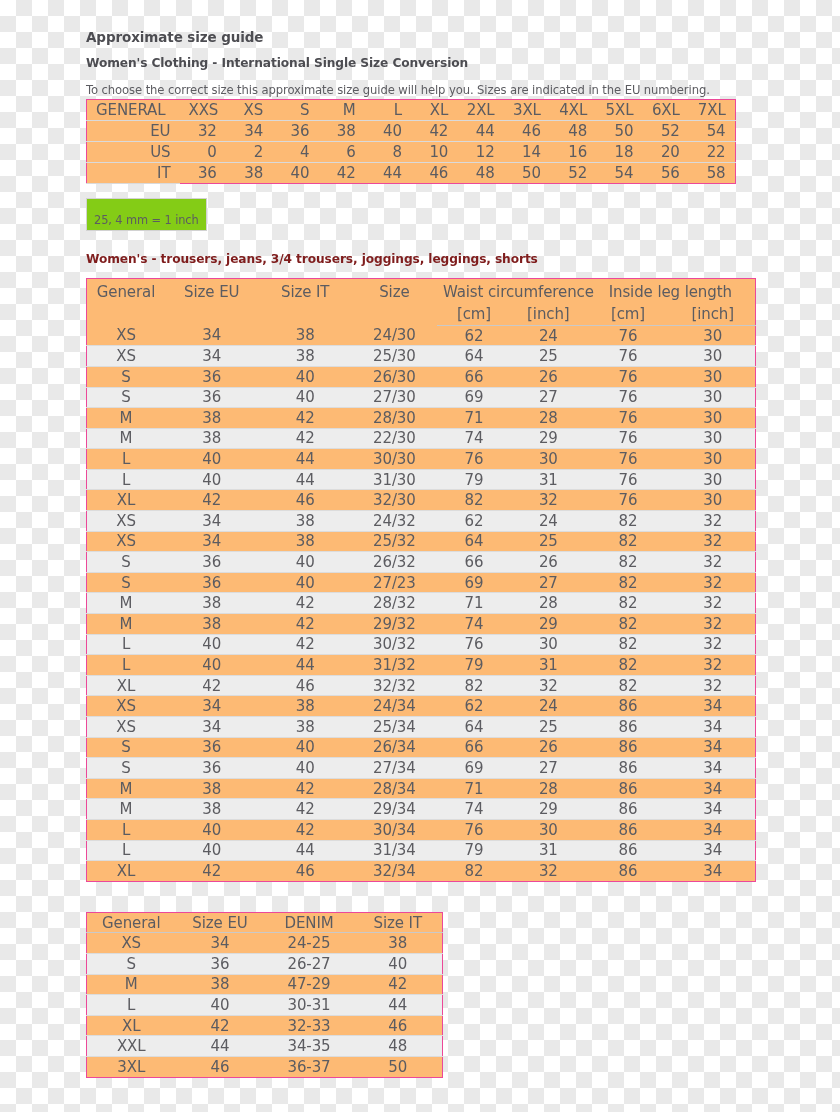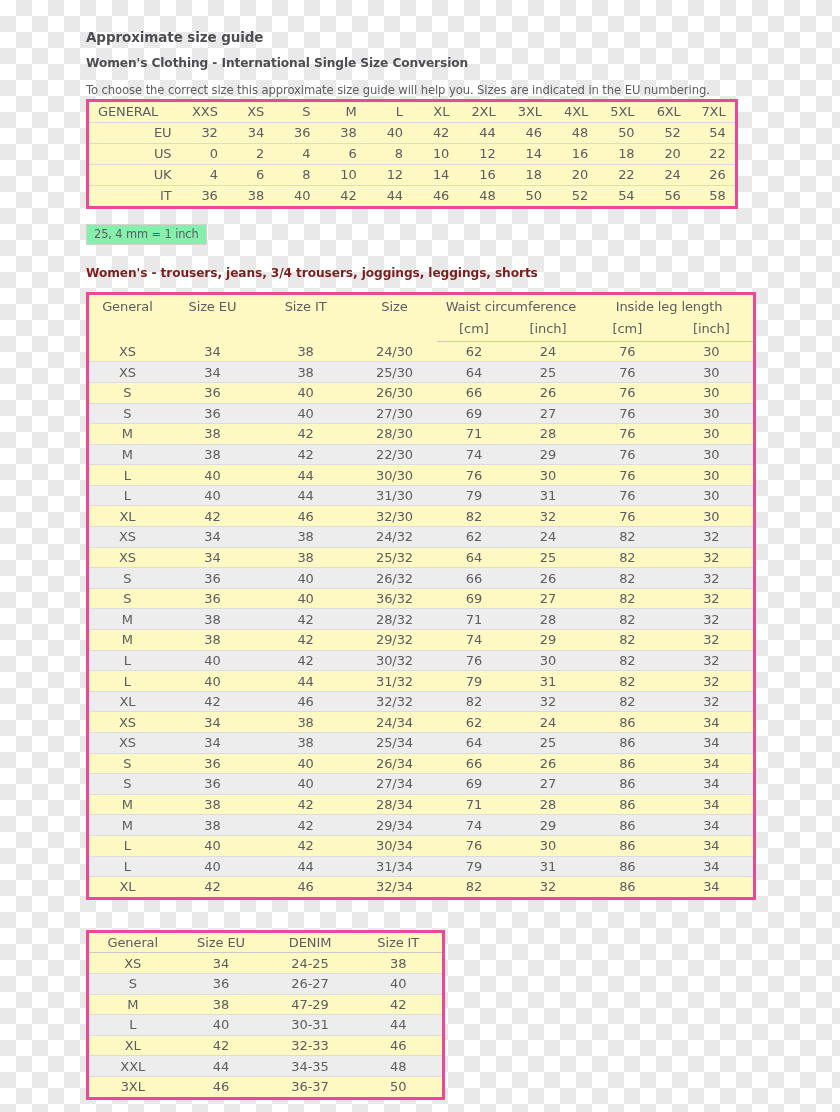--- a/index.html
+++ b/index.html
@@ -58,34 +58,34 @@
     color: #7f1d1d;
     letter-spacing: -0.1px;
     margin: 0 0 11px 0;
     line-height: 1.1;
   }
 
   
   .note-box {
     display: inline-block;
     border: 1px solid #d2d2d2;
-    background: #86efac;
+    background: #84cc16;
     font-size: 11.4px;
     color: #5c5c61;
-    padding: 3px 7px 4px 7px;
+    padding: 15px 7px 4px 7px;
     line-height: 1.1;
     letter-spacing: -0.1px;
   }
 
   
   table {
     border-collapse: collapse;
-    background: #fef9c3;
-    border: 3px solid #ec4899;
-    font-size: 13px;
+    background: #fdba74;
+    border: 1px solid #ec4899;
+    font-size: 15px;
     color: #5c5c61;
     letter-spacing: -0.1px;
   }
   th, td {
     font-weight: normal;
     white-space: nowrap;
   }
 
   
   .tbl-conv {
@@ -217,35 +217,20 @@
           <td>4</td>
           <td>6</td>
           <td>8</td>
           <td>10</td>
           <td>12</td>
           <td>14</td>
           <td>16</td>
           <td>18</td>
           <td>20</td>
           <td>22</td>
-        </tr>
-        <tr>
-          <th>UK</th>
-          <td>4</td>
-          <td>6</td>
-          <td>8</td>
-          <td>10</td>
-          <td>12</td>
-          <td>14</td>
-          <td>16</td>
-          <td>18</td>
-          <td>20</td>
-          <td>22</td>
-          <td>24</td>
-          <td>26</td>
         </tr>
         <tr>
           <th>IT</th>
           <td>36</td>
           <td>38</td>
           <td>40</td>
           <td>42</td>
           <td>44</td>
           <td>46</td>
           <td>48</td>
@@ -409,21 +394,21 @@
           <td>26/32</td>
           <td>66</td>
           <td>26</td>
           <td>82</td>
           <td>32</td>
         </tr>
         <tr>
           <td>S</td>
           <td>36</td>
           <td>40</td>
-          <td>36/32</td>
+          <td>27/23</td>
           <td>69</td>
           <td>27</td>
           <td>82</td>
           <td>32</td>
         </tr>
         <tr>
           <td>M</td>
           <td>38</td>
           <td>42</td>
           <td>28/32</td>

